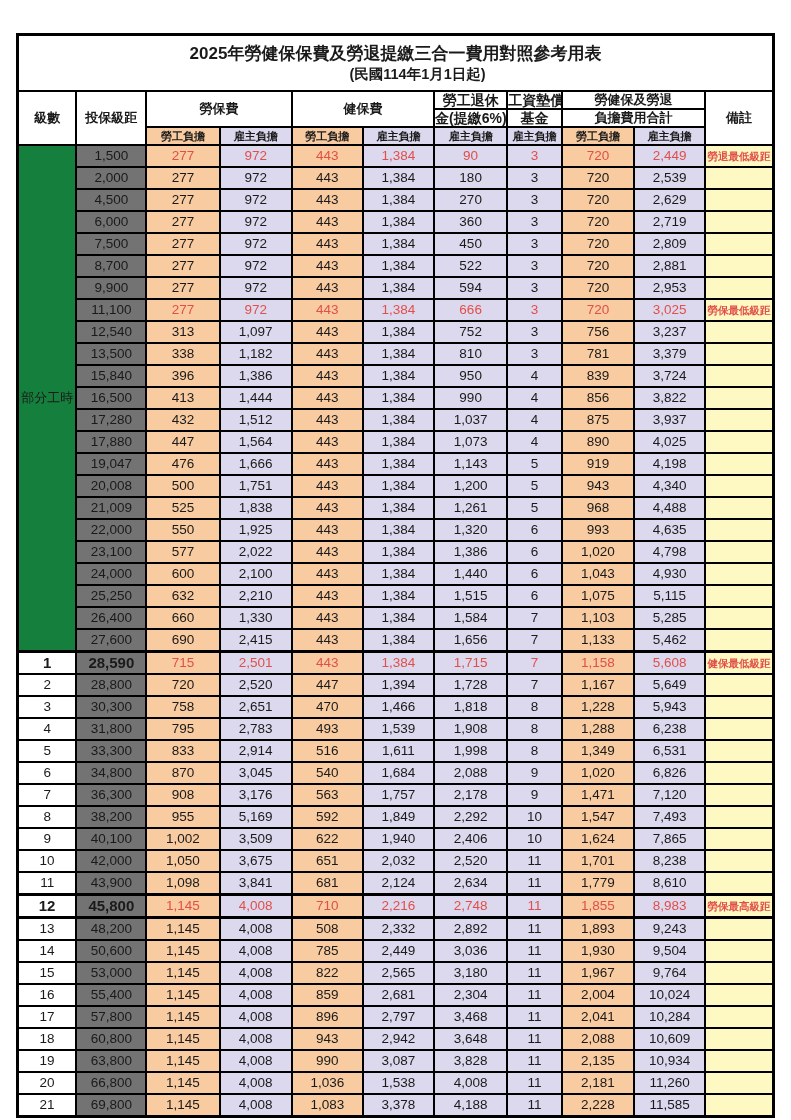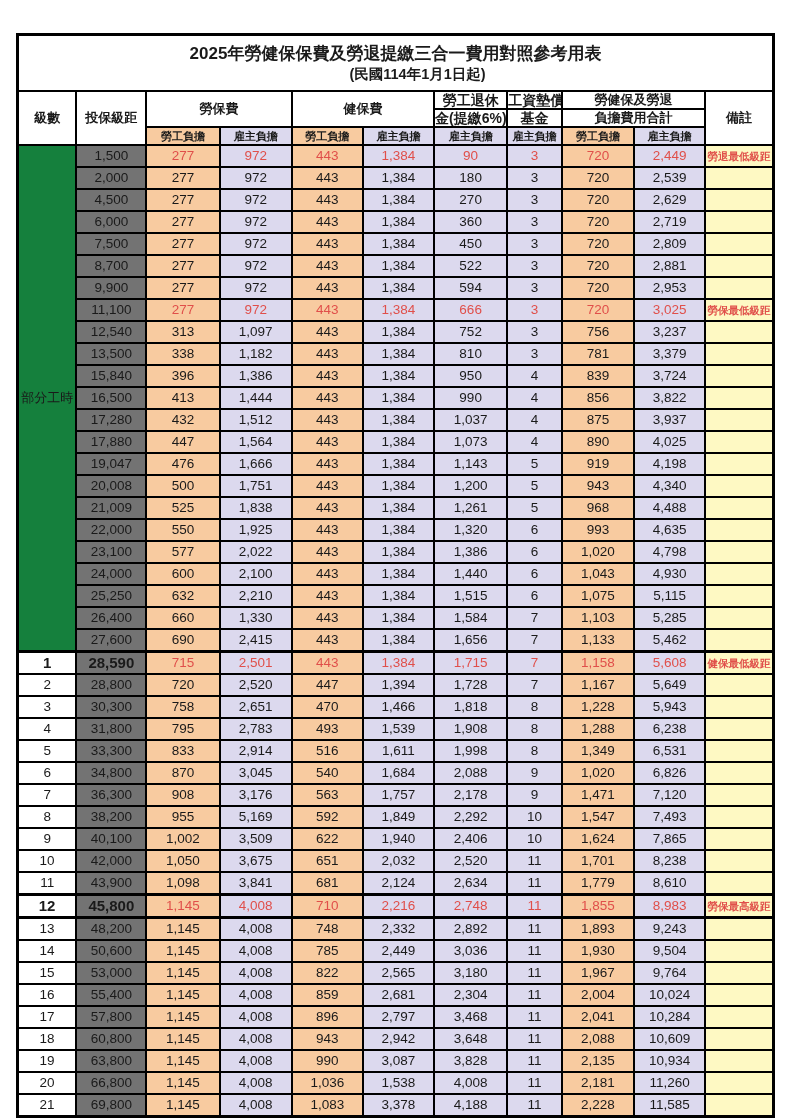--- a/index.html
+++ b/index.html
@@ -535,21 +535,21 @@
         <td class="value-cell er">11</td>
         <td class="value-cell emp">1,855</td>
         <td class="value-cell er">8,983</td>
         <td class="remark-cell">勞保最高級距</td>
       </tr>
       <tr>
         <td class="level-cell">13</td>
         <td class="bracket-cell">48,200</td>
         <td class="value-cell emp">1,145</td>
         <td class="value-cell er">4,008</td>
-        <td class="value-cell emp">748</td>
+        <td class="value-cell emp">508</td>
         <td class="value-cell er">2,332</td>
         <td class="value-cell er">2,892</td>
         <td class="value-cell er">11</td>
         <td class="value-cell emp">1,893</td>
         <td class="value-cell er">9,243</td>
         <td class="remark-cell"></td>
       </tr>
       <tr>
         <td class="level-cell">14</td>
         <td class="bracket-cell">50,600</td>

